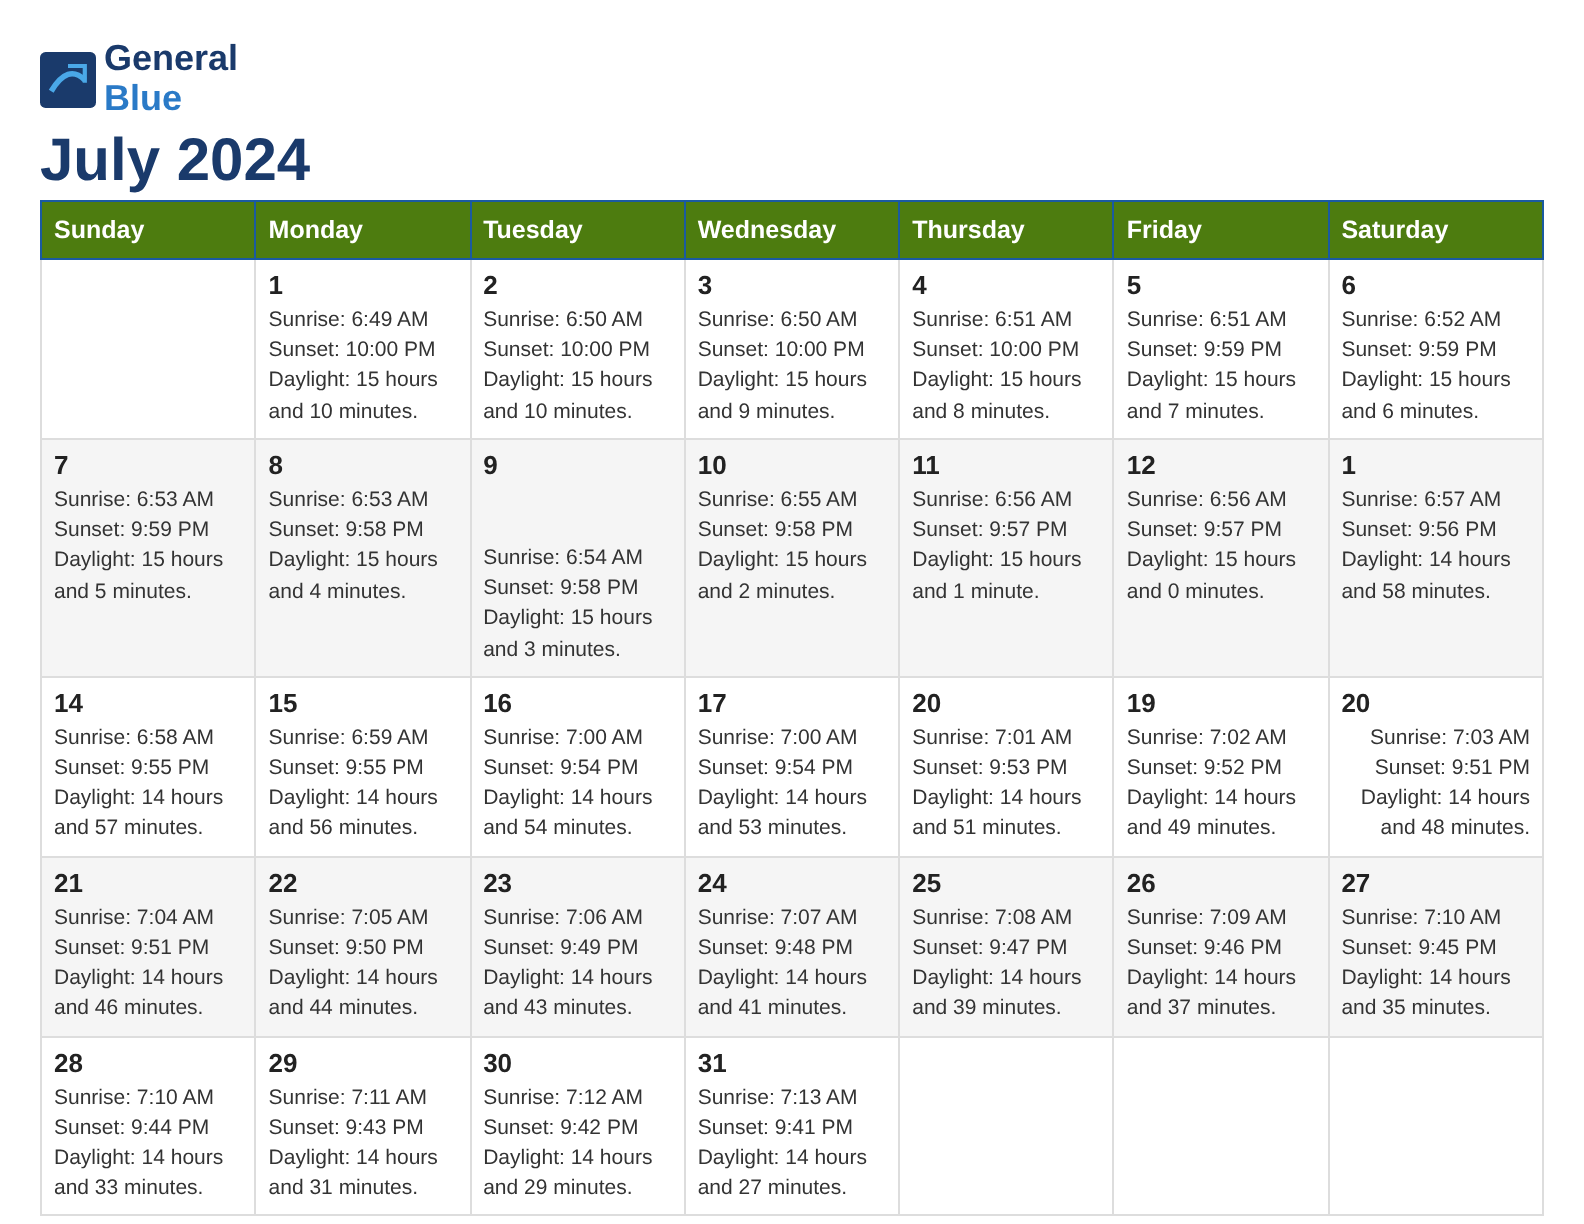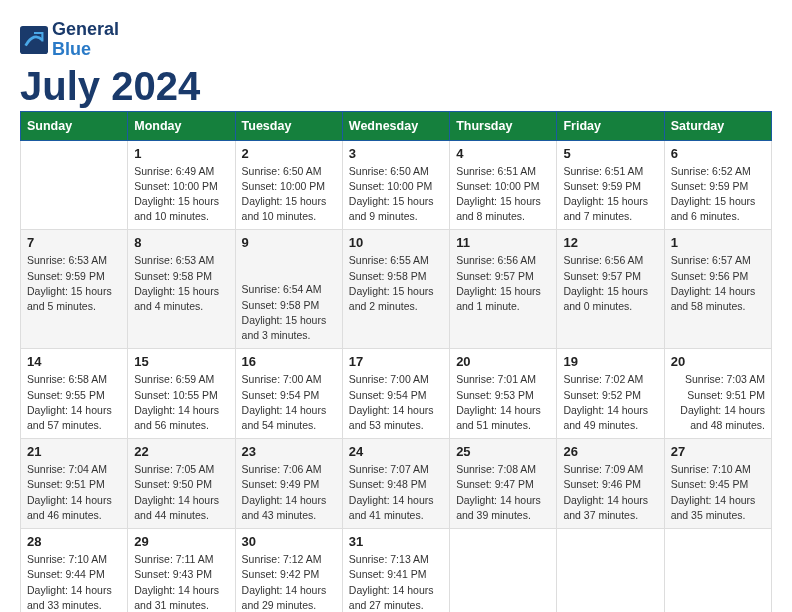--- a/index.html
+++ b/index.html
@@ -27,42 +27,42 @@
     .logo-icon {
       width: 28px;
       height: 28px;
       margin-right: 4px;
     }
     .title-section {
       text-align: right;
       margin-bottom: 2px;
     }
     .month-title {
-      font-size: 40px;
+      font-size: 30px;
       font-weight: bold;
       color: #1a3a6b;
     }
     .subtitle {
       font-size: 16px;
       color: #333;
       margin-bottom: 10px;
     }
     .top-bar {
       display: flex;
       justify-content: space-between;
       align-items: flex-start;
       flex-direction: column;
     }
     table {
       width: 100%;
       border-collapse: collapse;
       font-size: 11.5px;
     }
     thead tr {
-      background-color: #15803d;
+      background-color: #4d7c0f;
       color: white;
       padding-left: 36px;
     }
     thead th {
       padding: 7px 6px;
       text-align: left;
       font-weight: bold;
       font-size: 12.5px;
       border: 1px solid #1a5aa0;
     }
@@ -231,21 +231,21 @@
         <td>
           <span class="day-number">14</span>
           <div class="day-info" style="white-space: pre-line;">Sunrise: 6:58 AM
 Sunset: 9:55 PM
 Daylight: 14 hours
 and 57 minutes.</div>
         </td>
         <td>
           <span class="day-number">15</span>
           <div class="day-info" style="white-space: pre-line;">Sunrise: 6:59 AM
-Sunset: 10:55 PM
+Sunset: 9:55 PM
 Daylight: 14 hours
 and 56 minutes.</div>
         </td>
         <td>
           <span class="day-number">16</span>
           <div class="day-info" style="white-space: pre-line;">Sunrise: 7:00 AM
 Sunset: 9:54 PM
 Daylight: 14 hours
 and 54 minutes.</div>
         </td>

